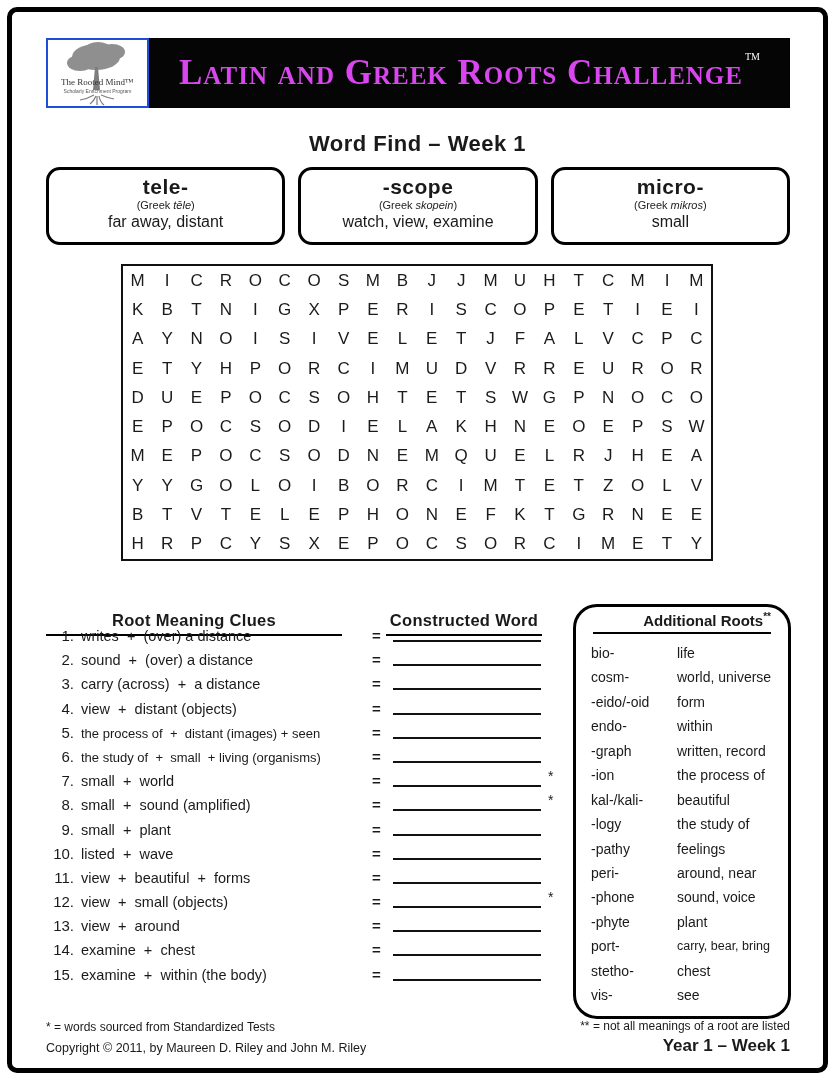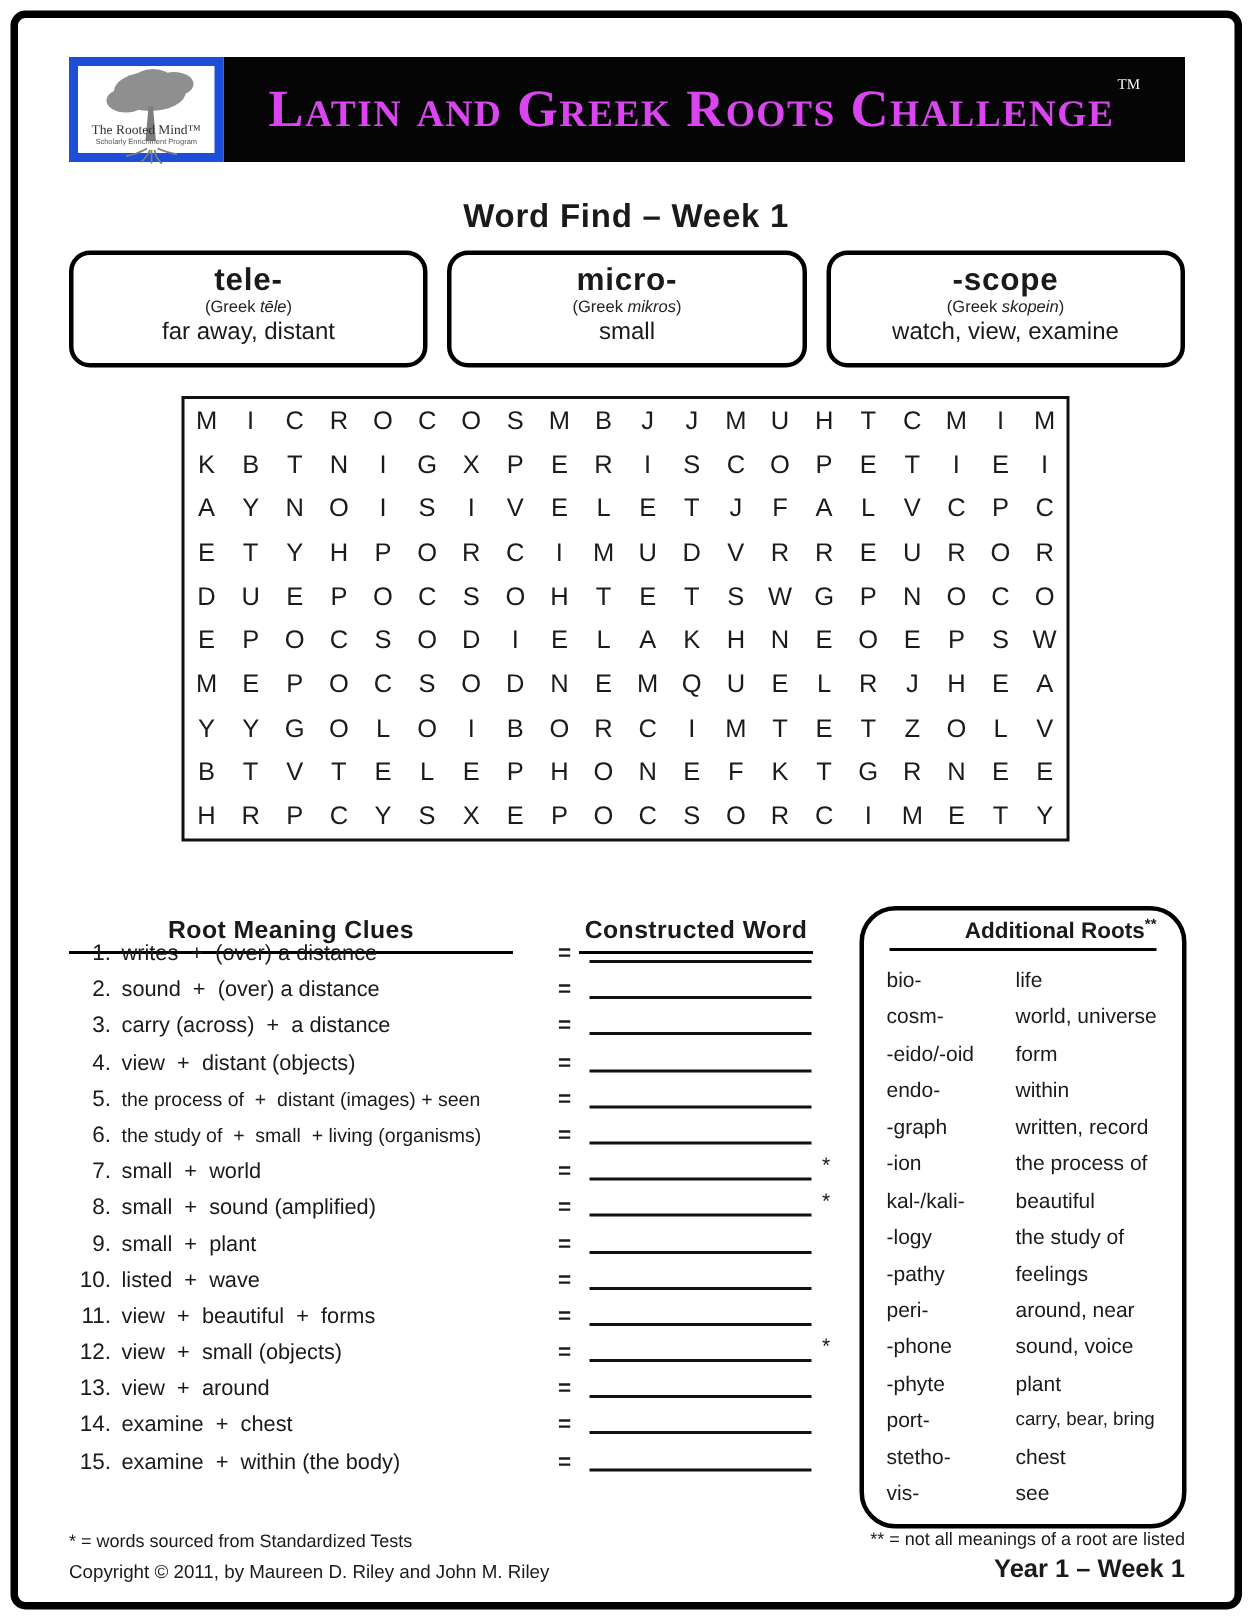--- a/index.html
+++ b/index.html
@@ -3,21 +3,21 @@
 <meta charset="utf-8">
 <style>
   * { margin:0; padding:0; box-sizing:border-box; }
   html,body { background:#fff; }
   body { width:835px; height:1080px; font-family:"Liberation Sans", sans-serif; color:#1a1a1a; position:relative; }
   .page { position:absolute; inset:0; width:835px; height:1080px; background:#fff; overflow:hidden; }
   .frame { position:absolute; left:7px; top:7px; right:7px; bottom:7px; border:5px solid #000; border-radius:10px; }
 
   
   .banner { position:absolute; left:46px; top:38px; width:744px; height:70px; background:#050505; }
-  .logo-box { position:absolute; left:0; top:0; width:103px; height:70px; background:#fff; border:6px solid #1d4ed8; }
+  .logo-box { position:absolute; left:0; top:0; width:103px; height:70px; background:#fff; border:2px solid #1d4ed8; }
   .logo-box svg { position:absolute; left:0; top:0; width:103px; height:68px; }
   .logo-title { position:absolute; left:0; right:0; top:37px; text-align:center; font-family:"Liberation Serif", serif; font-size:9px; color:#333; }
   .logo-sub { position:absolute; left:0; right:0; top:48px; text-align:center; font-size:5px; color:#555; }
   .banner-title-wrap { position:absolute; left:103px; right:0; top:0; bottom:0; display:flex; align-items:center; justify-content:center; }
   .banner-title { font-family:"Liberation Serif", serif; font-variant:small-caps; font-weight:bold; font-size:35px; color:#d946ef; letter-spacing:1px; white-space:nowrap; }
   .banner-tm { font-family:"Liberation Serif", serif; font-size:10px; color:#fff; align-self:flex-start; margin-top:13px; margin-left:2px; }
 
   
   .page-title { position:absolute; left:0; top:131px; width:100%; text-align:center; font-size:22px; font-weight:bold; letter-spacing:0.5px; }
   .cards { position:absolute; left:46px; top:167px; width:744px; height:78px; display:flex; gap:13px; }
@@ -98,28 +98,28 @@
 
   <div class="page-title">Word Find – Week 1</div>
 
   <div class="cards">
     <div class="card">
       <div class="card-root">tele-</div>
       <div class="card-origin"><span>(Greek</span><span class="gw">tēle</span><span>)</span></div>
       <div class="card-meaning">far away, distant</div>
     </div>
     <div class="card">
+      <div class="card-root">-scope</div>
+      <div class="card-origin"><span>(Greek</span><span class="gw">skopein</span><span>)</span></div>
+      <div class="card-meaning">watch, view, examine</div>
+    </div>
+    <div class="card">
       <div class="card-root">micro-</div>
       <div class="card-origin"><span>(Greek</span><span class="gw">mikros</span><span>)</span></div>
       <div class="card-meaning">small</div>
-    </div>
-    <div class="card">
-      <div class="card-root">-scope</div>
-      <div class="card-origin"><span>(Greek</span><span class="gw">skopein</span><span>)</span></div>
-      <div class="card-meaning">watch, view, examine</div>
     </div>
   </div>
 
   <div class="grid-box">
       <div class="grid-row">
         <div class="grid-cell">M</div>
         <div class="grid-cell">I</div>
         <div class="grid-cell">C</div>
         <div class="grid-cell">R</div>
         <div class="grid-cell">O</div>

